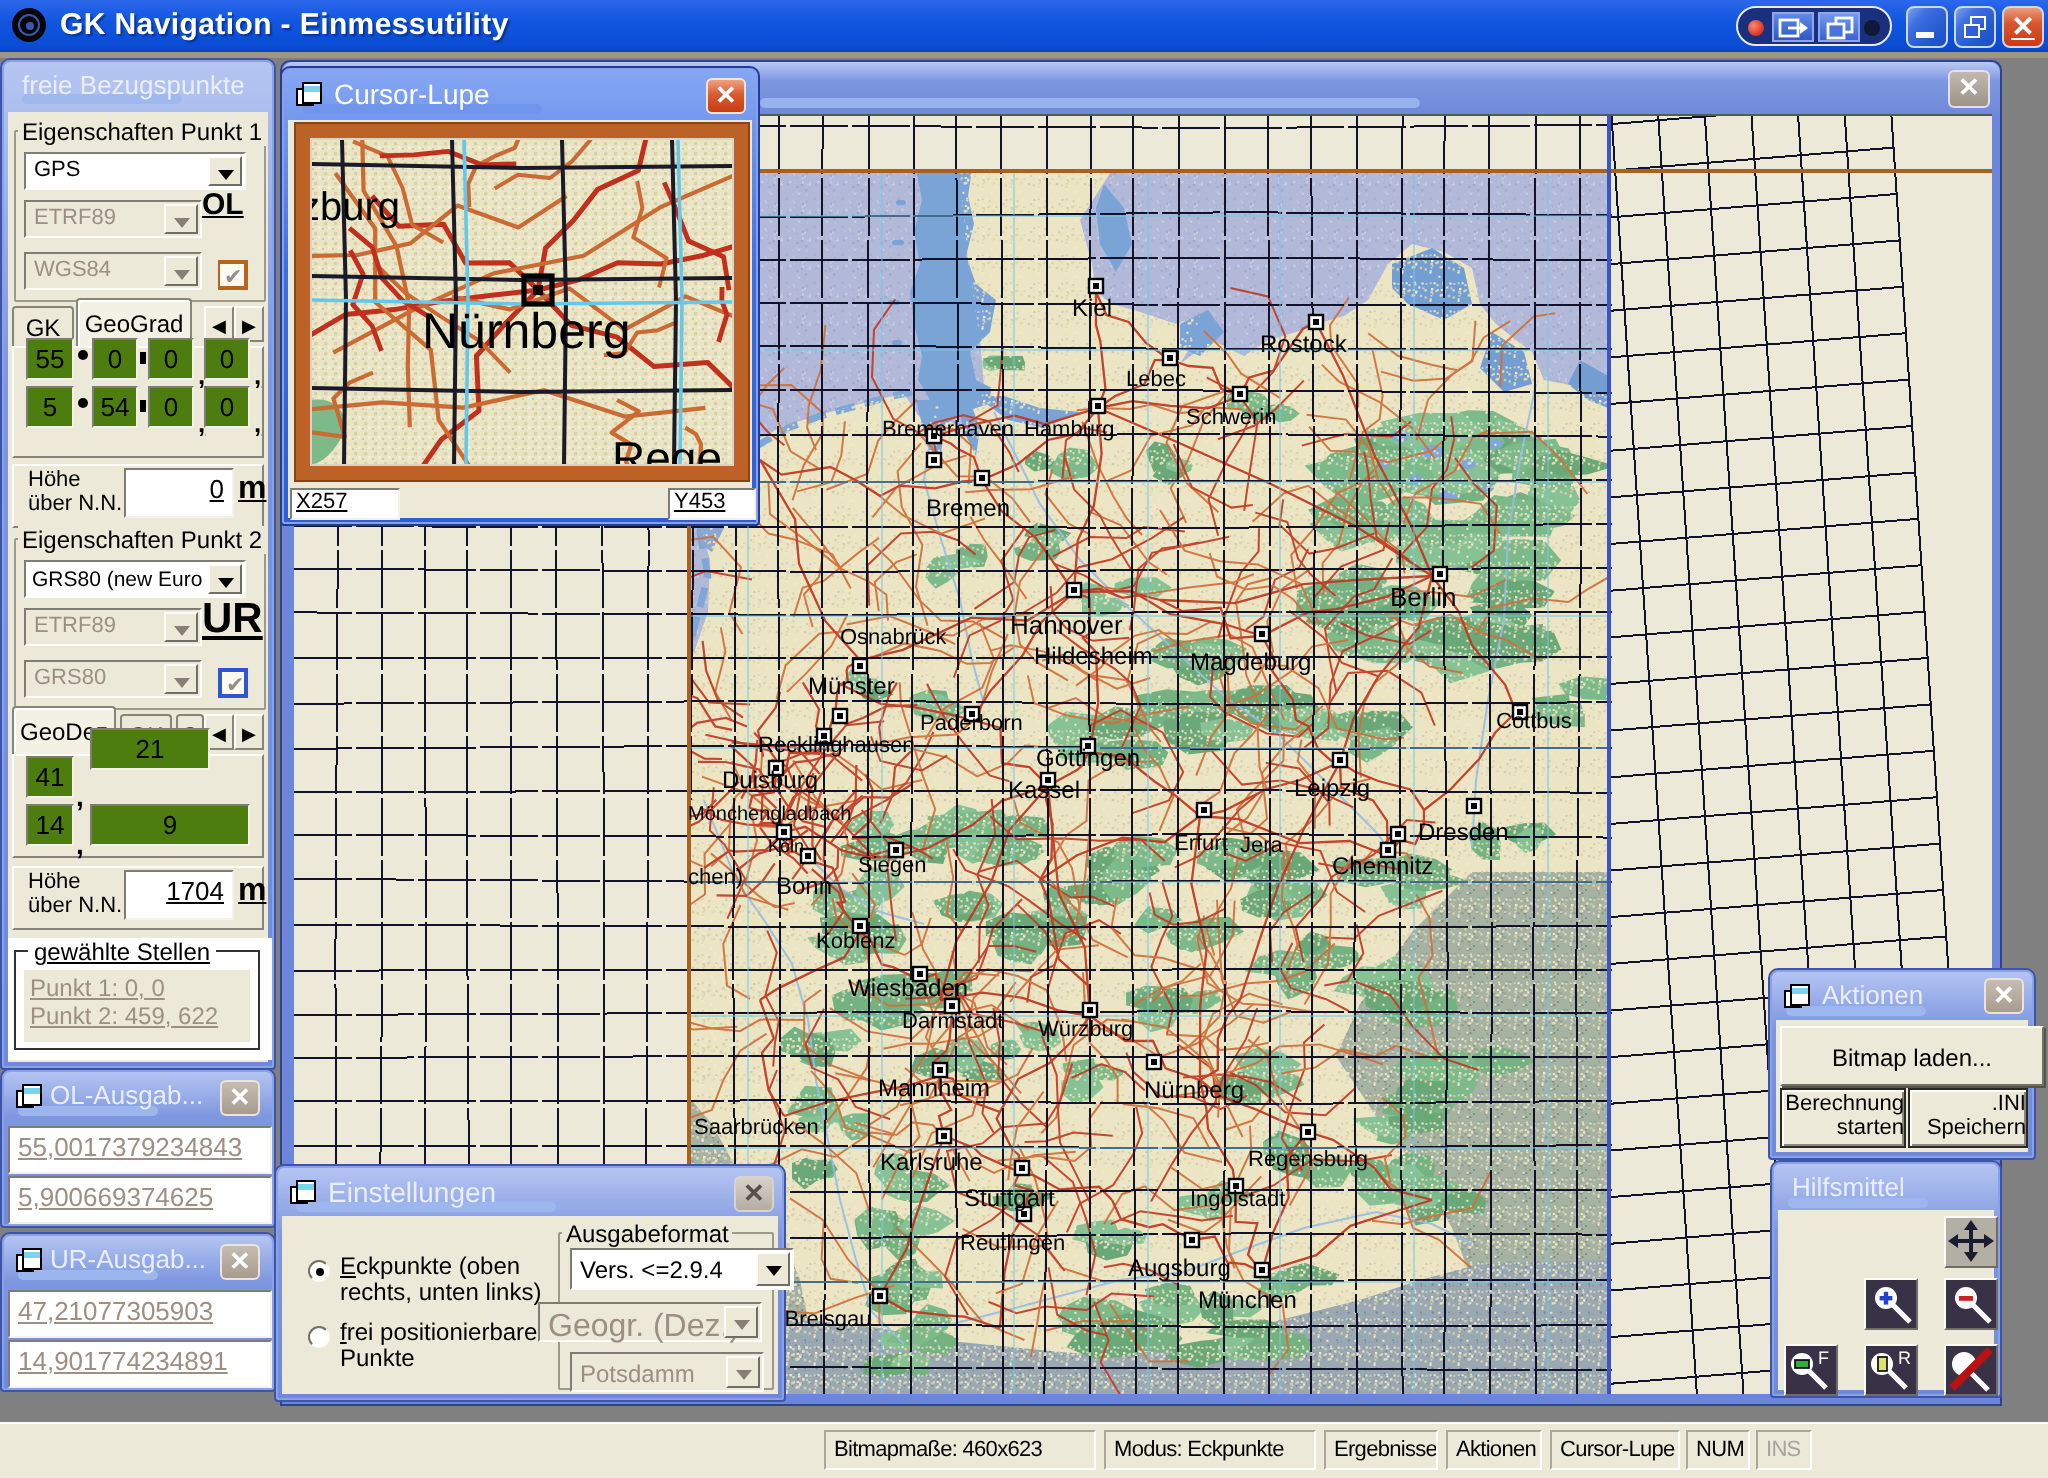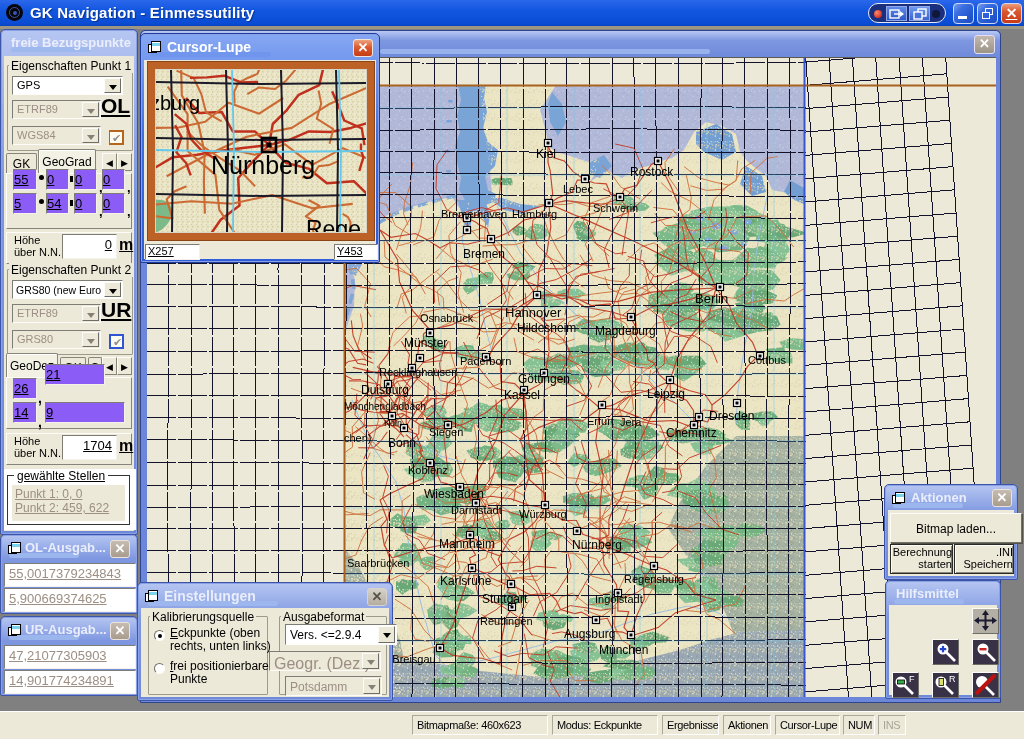--- a/index.html
+++ b/index.html
@@ -17,21 +17,21 @@
 .cbblue { background:linear-gradient(135deg,#7ba0ef 0%,#3c6fe0 30%,#2458cf 70%,#1c4ec4); }
 .cbred { background:linear-gradient(#eb9c7e,#d9572e 40%,#c83b16); }
 #pill { left:868px; top:3px; width:78px; height:20px; background:#1a2f7e; border:1.6px solid #e8ecf8; border-radius:10px; }
 #pill .dotr { position:absolute; left:5px; top:6px; width:8px; height:8px; border-radius:50%; background:radial-gradient(circle at 35% 35%, #ff8868, #c01008); }
 #pill .dotb { position:absolute; right:5px; top:6px; width:8px; height:8px; border-radius:50%; background:#101838; }
 #pill .ic1 { position:absolute; left:17px; top:1.5px; width:21px; height:15px; background:linear-gradient(#5f8ae8,#2e57c8); border:0.5px solid #8fa6e8; color:#fff; font-size:10px; line-height:14px; }
 #pill .ic2 { position:absolute; left:40px; top:1.5px; width:21px; height:15px; background:linear-gradient(#6f9aee,#3a62d0); border:0.5px solid #8fa6e8; }
 
 .tw { position:absolute; background:linear-gradient(#b6c6f2,#7e97e0 30%,#6e89da); border:1px solid #3d55a8; border-radius:5px 5px 2px 2px;
  box-shadow:inset 0 0 0 1px #8ba1e6; }
-.tw .cap { position:absolute; left:6px; top:4px; height:18px; color:#eaeefb; font-weight:bold; font-size:13px; white-space:nowrap; }
+.tw .cap { position:absolute; left:6px; top:4px; height:18px; color:#eaeefb; font-weight:normal; font-size:13px; white-space:nowrap; }
 .tw .body { position:absolute; left:3px; right:3px; bottom:3px; background:#ece9d8; }
 .tw .streak { position:absolute; height:5px; background:#9db8ee; border-radius:3px; opacity:0.9; }
 
 .dico { position:absolute; width:14px; height:13px; }
 .dico .p1 { position:absolute; left:0; top:3px; width:9px; height:9px; background:#fff; border:1px solid #000; }
 .dico .p2 { position:absolute; left:3px; top:0; width:10px; height:11px; background:#fff; border:1px solid #000; }
 .dico .p3 { position:absolute; left:4px; top:2px; width:8px; height:3px; background:#7ad4f0; }
 
 .xr { position:absolute; width:20px; height:18px; border:1px solid #f3e4da; border-radius:3px; background:linear-gradient(#f0a27f,#da5b31 45%,#c63d14); color:#fff; font-weight:bold; font-size:13px; line-height:16px; text-align:center; }
 .xg { position:absolute; width:20px; height:18px; border:1px solid #ece4da; border-radius:3px; background:linear-gradient(#c6bcb2,#a89c8e); color:#fff; font-weight:bold; font-size:13px; line-height:16px; text-align:center; }
@@ -39,21 +39,21 @@
 
 .fld { position:absolute; background:#fff; border:1px solid; border-color:#7d7d75 #f4f2ea #f4f2ea #7d7d75; }
 .combo { position:absolute; background:#fff; border:1px solid; border-color:#7d7d75 #fdfcf8 #fdfcf8 #7d7d75; font-size:11px; color:#000; }
 .combo .t { position:absolute; left:4px; top:2px; white-space:nowrap; }
 .combo .btn { position:absolute; right:1px; top:1px; bottom:1px; width:17px; background:#ece9d8; border:1px solid; border-color:#fdfcf8 #6e6e66 #6e6e66 #fdfcf8; }
 .combo .btn:after { content:""; position:absolute; left:4px; top:6px; border:4px solid transparent; border-top:5px solid #000; }
 .combo.dis { background:#ece9d8; color:#9c8e85; }
 .combo.dis .btn:after { border-top-color:#878077; }
 .grp { position:absolute; border:1px solid #9c9a8a; border-radius:1px; }
 .grp .lbl { position:absolute; top:-7px; left:1px; background:#ece9d8; padding:0 2px; font-size:12px; color:#000; white-space:nowrap; }
-.num { position:absolute; background:#8b5cf6; border:1px solid; border-color:#7d7d75 #f4f2ea #f4f2ea #7d7d75; font-size:13px; color:#000;text-decoration:underline; }
+.num { position:absolute; background:#4d7c0f; border:1px solid; border-color:#7d7d75 #f4f2ea #f4f2ea #7d7d75; font-size:13px; text-align:center; color:#000; }
 .raised { position:absolute; background:#ece9d8; border:1px solid; border-color:#fdfcf8 #87857a #87857a #fdfcf8; }
 .tab { position:absolute; background:#ece9d8; border:1px solid #87857a; border-bottom:none; border-radius:2px 2px 0 0; font-size:12px; text-align:center; }
 .tab.on { background:#f3f1e4; box-shadow:inset 1px 1px 0 #fff; }
 .sbtn { position:absolute; background:#ece9d8; border:1px solid; border-color:#fdfcf8 #87857a #87857a #fdfcf8; text-align:center; }
 .btn3d { position:absolute; background:#ece9d8; border:1px solid; border-color:#fdfcf8 #707064 #707064 #fdfcf8; box-shadow:1px 1px 0 #55544a; font-size:12px; text-align:center; color:#000; }
 .btnblk { position:absolute; background:#ece9d8; border:1px solid #2a2a24; box-shadow:inset 1px 1px 0 #fdfcf8, inset -1px -1px 0 #8a887c; font-size:11px; text-align:right; color:#000; }
 .lbl11 { position:absolute; font-size:12px; color:#000; white-space:nowrap; }
 .gtxt { color:#9d8f83; }
 
 #sbar { left:0; top:711px; width:1024px; height:28px; background:#ece9d8; border-top:1px solid #fff; }
@@ -1195,21 +1195,21 @@
         <div class="lbl">Eigenschaften Punkt 1</div>
       </div>
   <div class="combo" style="left:8px;top:20px;width:111px;height:19px">
         <div class="t">GPS</div>
         <div class="btn"></div>
       </div>
   <div class="combo dis" style="left:8px;top:44px;width:89px;height:19px">
         <div class="t">ETRF89</div>
         <div class="btn"></div>
       </div>
-  <div class="abs" style="left:97px;top:38px;font-size:21px;font-weight:bold">OL</div>
+  <div class="abs" style="left:97px;top:38px;font-size:15px;font-weight:bold">OL</div>
   <div class="combo dis" style="left:8px;top:70px;width:89px;height:19px">
         <div class="t">WGS84</div>
         <div class="btn"></div>
       </div>
   <div class="ck" style="left:105px;top:74px;border:2px solid #b5651d;border-left-width:1px"></div>
 
   <div class="tab" style="left:2px;top:97px;width:31px;height:20px;padding-top:3px">GK</div>
   <div class="tab on" style="left:34px;top:93px;width:58px;height:24px;padding-top:5px;font-weight:normal">GeoGrad</div>
   <div class="sbtn" style="left:98px;top:97px;width:15px;height:18px;font-size:9px;padding-top:4px">◀</div>
   <div class="sbtn" style="left:113px;top:97px;width:15px;height:18px;font-size:9px;padding-top:4px">▶</div>
@@ -1255,21 +1255,21 @@
         <div class="btn"></div>
       </div>
   <div class="ck" style="left:105px;top:278px;border:2px solid #2f55d4"></div>
 
   <div class="tab on" style="left:2px;top:297px;width:52px;height:24px;padding-top:5px">GeoDez</div>
   <div class="tab" style="left:56px;top:301px;width:26px;height:20px;padding-top:3px">GK</div>
   <div class="tab" style="left:84px;top:301px;width:14px;height:20px;padding-top:3px">G</div>
   <div class="sbtn" style="left:98px;top:301px;width:15px;height:18px;font-size:9px;padding-top:4px">◀</div>
   <div class="sbtn" style="left:113px;top:301px;width:15px;height:18px;font-size:9px;padding-top:4px">▶</div>
   <div class="raised" style="left:2px;top:321px;width:126px;height:52px"></div>
-  <div class="num" style="left:9px;top:322px;width:24px;height:21px;padding-top:2px">26</div>
+  <div class="num" style="left:9px;top:322px;width:24px;height:21px;padding-top:2px">41</div>
   <div class="num" style="left:41px;top:308px;width:60px;height:21px;padding-top:2px">21</div>
   <div class="num" style="left:9px;top:346px;width:24px;height:21px;padding-top:2px">14</div>
   <div class="num" style="left:41px;top:346px;width:80px;height:21px;padding-top:2px">9</div>
   <div class="abs" style="left:34px;top:334px;font-size:14px;font-weight:bold">,</div>
   <div class="abs" style="left:34px;top:358px;font-size:14px;font-weight:bold">,</div>
 
   <div class="raised" style="left:2px;top:377px;width:126px;height:32px"></div>
   <div class="lbl11" style="left:10px;top:379px;font-size:11px">Höhe</div>
   <div class="lbl11" style="left:10px;top:391px;font-size:11px">über N.N.</div>
   <div class="fld" style="left:58px;top:379px;width:55px;height:25px"></div>
@@ -1391,23 +1391,20 @@
 <div class="tw" style="left:137px;top:582px;width:256px;height:119px">
  <div class="streak" style="left:10px;top:18px;width:130px"></div>
  <div class="dico" style="left:7px;top:7px">
       <div class="p1"></div>
       <div class="p2"></div>
       <div class="p3"></div>
     </div>
  <div class="cap" style="left:26px;top:5px;font-size:14px">Einstellungen</div>
  <div class="xs" style="left:229px;top:5px;background:linear-gradient(#d6d2ca,#b4aca0);color:#55504a">✕</div>
  <div class="body" style="top:25px">
-  <div class="grp" style="left:7px;top:8px;width:120px;height:79px">
-        <div class="lbl">Kalibrierungsquelle</div>
-      </div>
   <div class="rad on" style="left:13px;top:22px"></div>
   <div class="lbl11" style="left:29px;top:18px"><span style="text-decoration:underline">E</span>ckpunkte (oben</div>
   <div class="lbl11" style="left:29px;top:31px">rechts, unten links)</div>
   <div class="rad" style="left:13px;top:55px"></div>
   <div class="lbl11" style="left:29px;top:51px"><span style="text-decoration:underline">f</span>rei positionierbare</div>
   <div class="lbl11" style="left:29px;top:64px">Punkte</div>
   <div class="grp" style="left:138px;top:8px;width:108px;height:79px">
         <div class="lbl">Ausgabeformat</div>
       </div>
   <div class="combo" style="left:144px;top:16px;width:112px;height:21px;font-size:12px">

